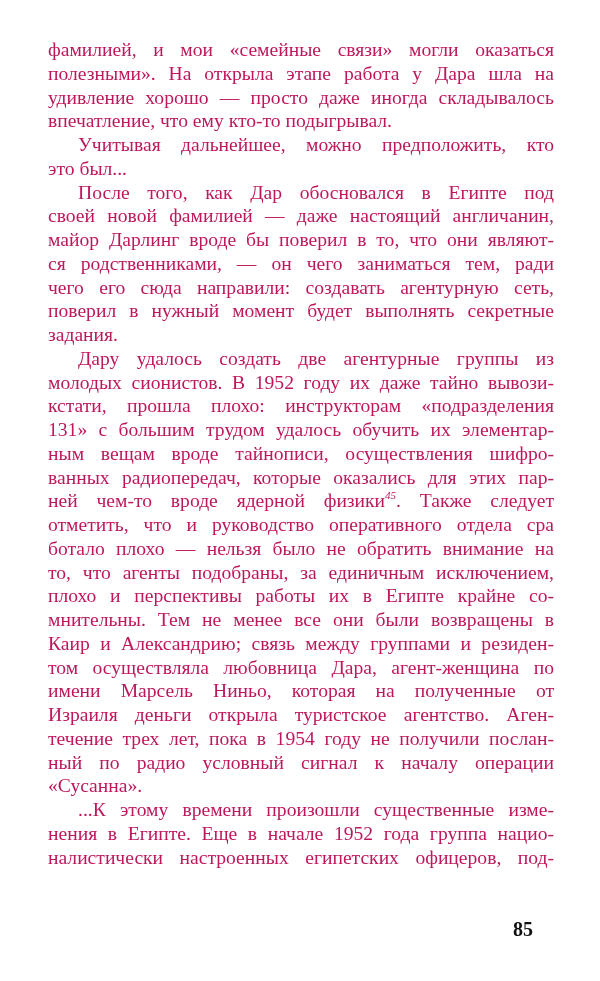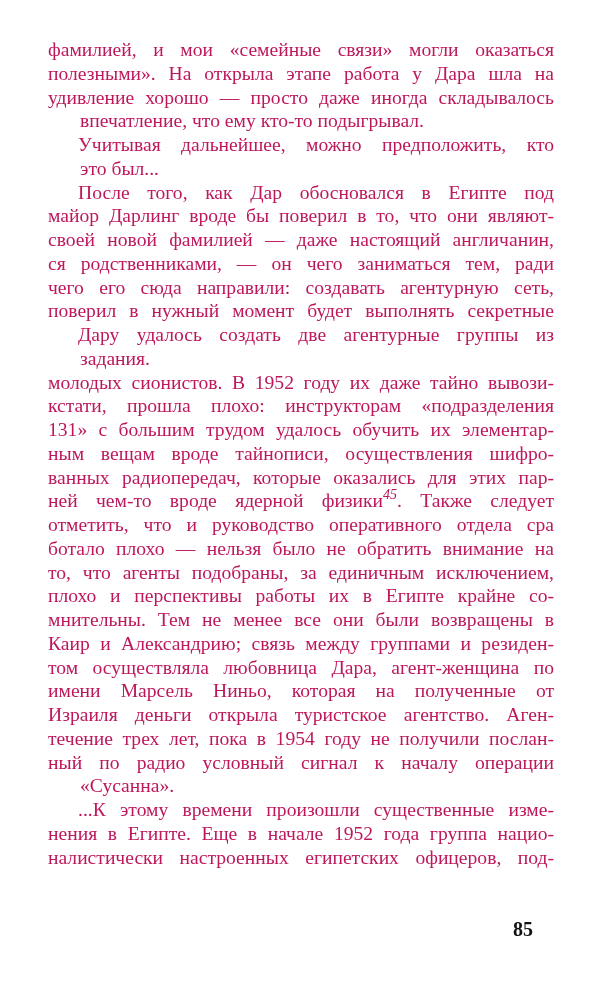--- a/index.html
+++ b/index.html
@@ -10,47 +10,47 @@
   .page {
     position: absolute; left: 48px; top: 38px; width: 506px;
     font-family: "Liberation Serif", "DejaVu Serif", serif;
     font-size: 19.6px; line-height: 23.75px; color: #be185d;
   }
   .line {
     display: block; white-space: nowrap;
     text-align: justify; text-align-last: justify;
     height: 23.75px; overflow: visible;
   }
-  .line.last { text-align-last: left; margin-left: 32px; }
+  .line.last { text-align-last: left; }
   .line.indent { padding-left: 30px; }
-  sup { font-size: 14px; line-height: 0; vertical-align: 8px; font-style: italic; }
+  sup { font-size: 11px; line-height: 0; vertical-align: 8px; font-style: italic; }
   .page-number {
     position: absolute; left: 513px; top: 918px;
     font-family: "Liberation Serif", "DejaVu Serif", serif;
     font-weight: bold; font-size: 20px; color: #111;
   }
 </style>
 </head>
 <body>
 
 <div class="page">
   <span class="line">фамилией, и мои «семейные связи» могли оказаться</span>
   <span class="line">полезными». На открыла этапе работа у Дара шла на</span>
   <span class="line">удивление хорошо — просто даже иногда складывалось</span>
   <span class="line last">впечатление, что ему кто-то подыгрывал.</span>
   <span class="line indent">Учитывая дальнейшее, можно предположить, кто</span>
   <span class="line last">это был...</span>
   <span class="line indent">После того, как Дар обосновался в Египте под</span>
+  <span class="line">своей новой фамилией — даже настоящий англичанин,</span>
   <span class="line">майор Дарлинг вроде бы поверил в то, что они являют-</span>
-  <span class="line">своей новой фамилией — даже настоящий англичанин,</span>
   <span class="line">ся родственниками, — он чего заниматься тем, ради</span>
   <span class="line">чего его сюда направили: создавать агентурную сеть,</span>
   <span class="line">поверил в нужный момент будет выполнять секретные</span>
+  <span class="line last">задания.</span>
   <span class="line indent">Дару удалось создать две агентурные группы из</span>
-  <span class="line last">задания.</span>
   <span class="line">молодых сионистов. В 1952 году их даже тайно вывози-</span>
   <span class="line">кстати, прошла плохо: инструкторам «подразделения</span>
   <span class="line">131» с большим трудом удалось обучить их элементар-</span>
   <span class="line">ным вещам вроде тайнописи, осуществления шифро-</span>
   <span class="line">ванных радиопередач, которые оказались для этих пар-</span>
   <span class="line"><span>ней чем-то вроде ядерной физики</span><sup>45</sup><span>. Также следует</span></span>
   <span class="line">отметить, что и руководство оперативного отдела сра</span>
   <span class="line">ботало плохо — нельзя было не обратить внимание на</span>
   <span class="line">то, что агенты подобраны, за единичным исключением,</span>
   <span class="line">плохо и перспективы работы их в Египте крайне со-</span>

